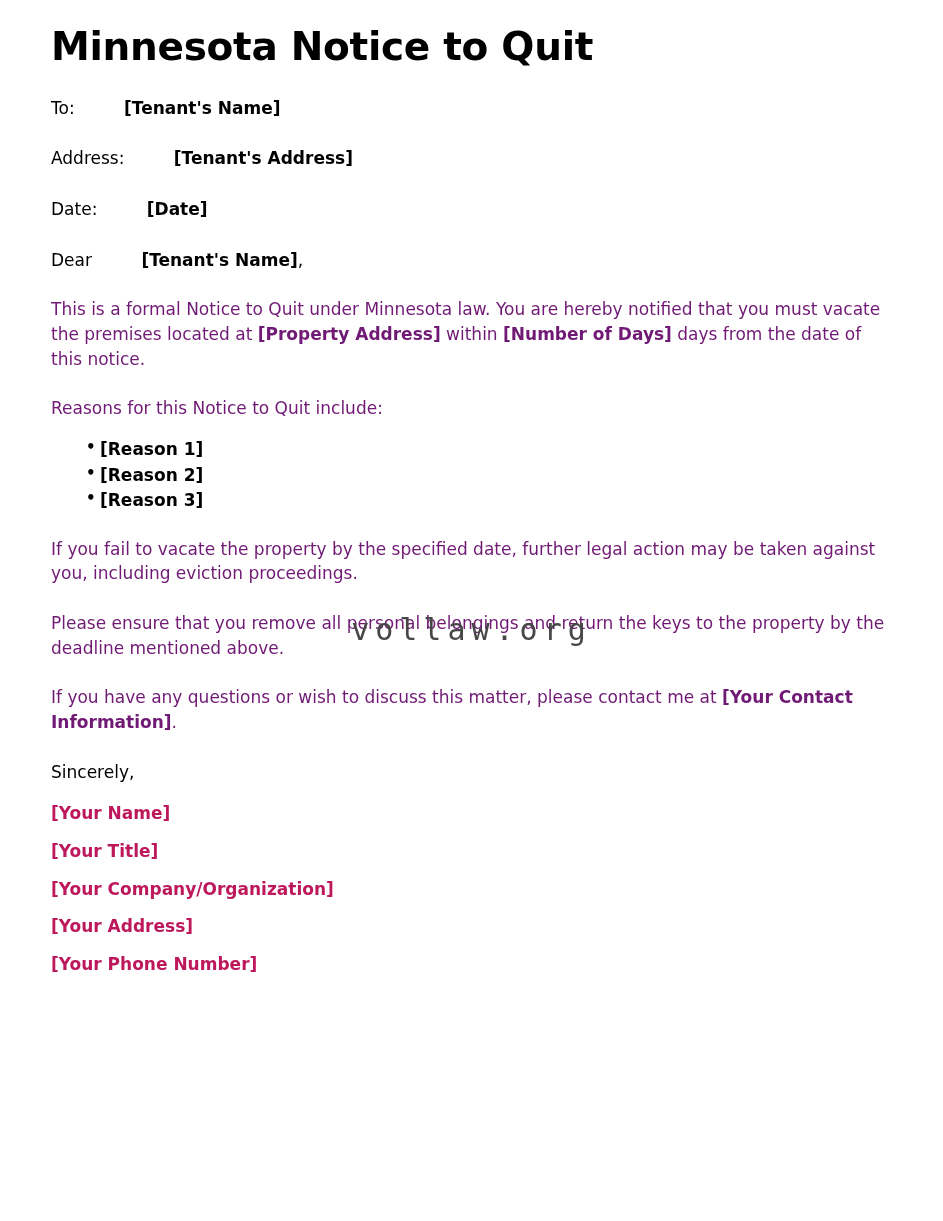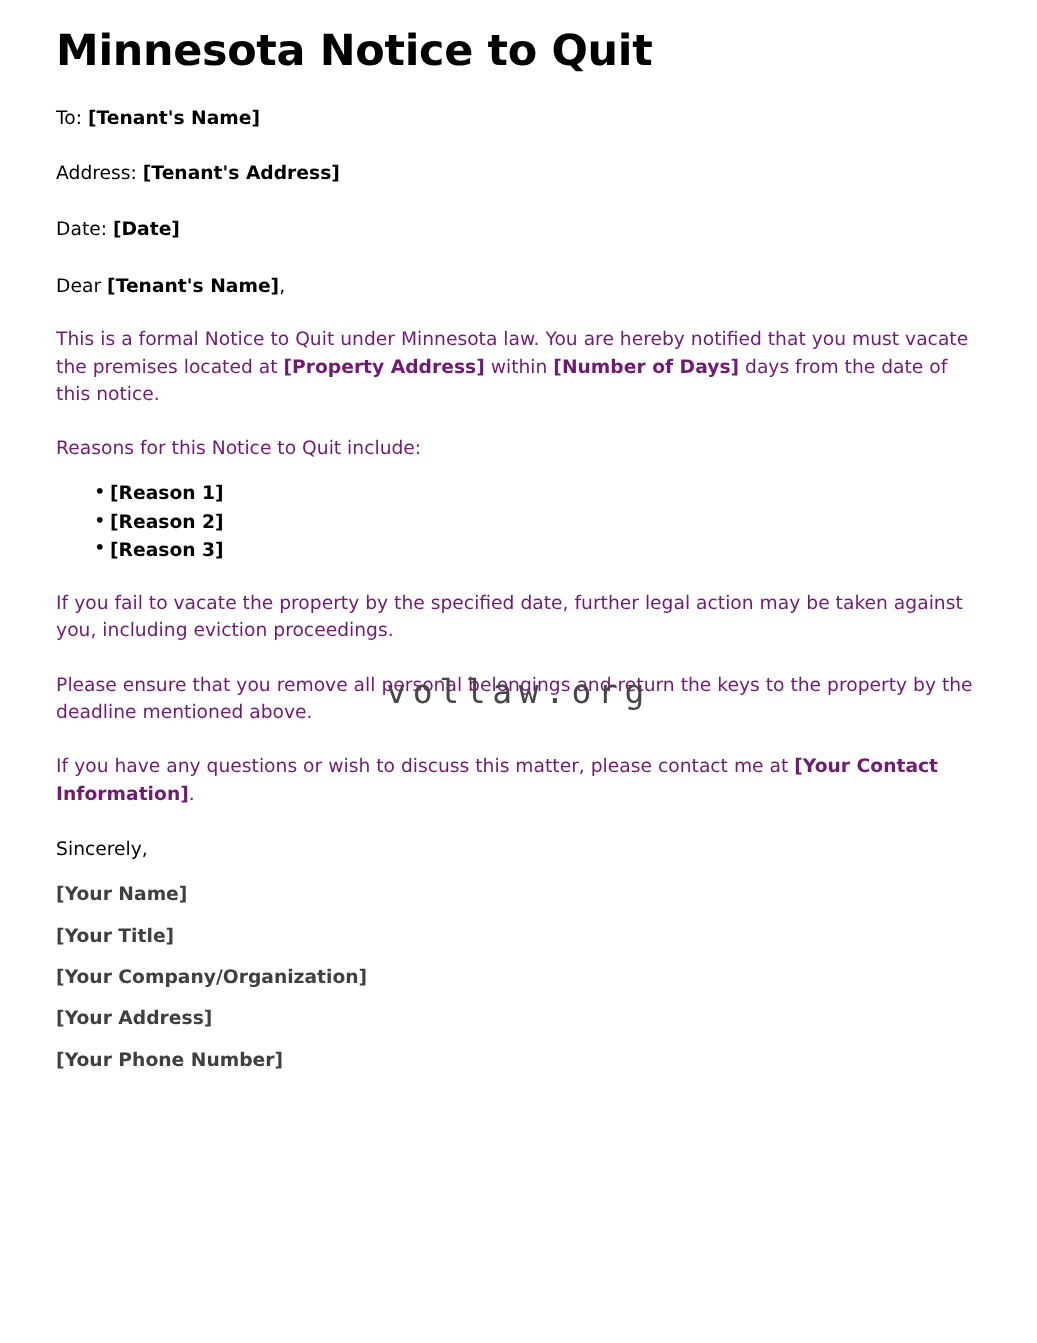--- a/index.html
+++ b/index.html
@@ -34,21 +34,21 @@
     padding-top: 25px;
     color: #000;
   }
   .field-line {
     font-size: 17px;
     line-height: 1.45;
     margin-top: 26px;
     color: #000;
   }
   .field-line .label { font-weight: normal; }
-  .field-line .value { font-weight: bold; }
+  .field-line .value { font-weight: bold; margin-left: 44px; }
 
   .para {
     font-size: 17px;
     line-height: 1.45;
     margin-top: 25px;
     color: #701a75;
   }
   .para b { font-weight: bold; }
 
   .reasons {
@@ -71,21 +71,21 @@
     top: 0;
     font-weight: bold;
     font-size: 15px;
   }
 
   .sig-line {
     font-size: 17px;
     font-weight: bold;
     line-height: 1.45;
     margin-top: 13px;
-    color: #404040;
+    color: #be185d;
   }
   .closing {
     font-size: 17px;
     font-weight: normal;
     line-height: 1.45;
     margin-top: 25px;
     color: #000;
   }
 
   .watermark {

